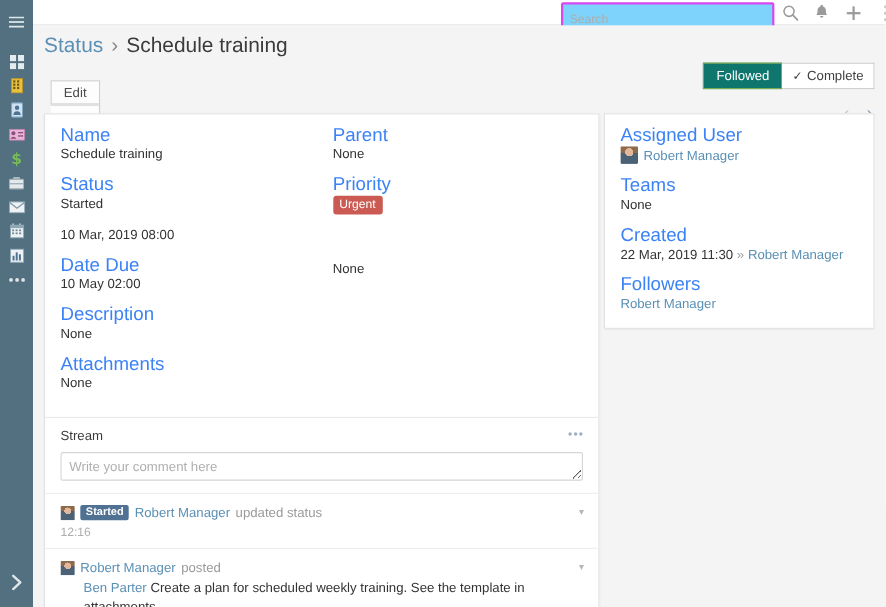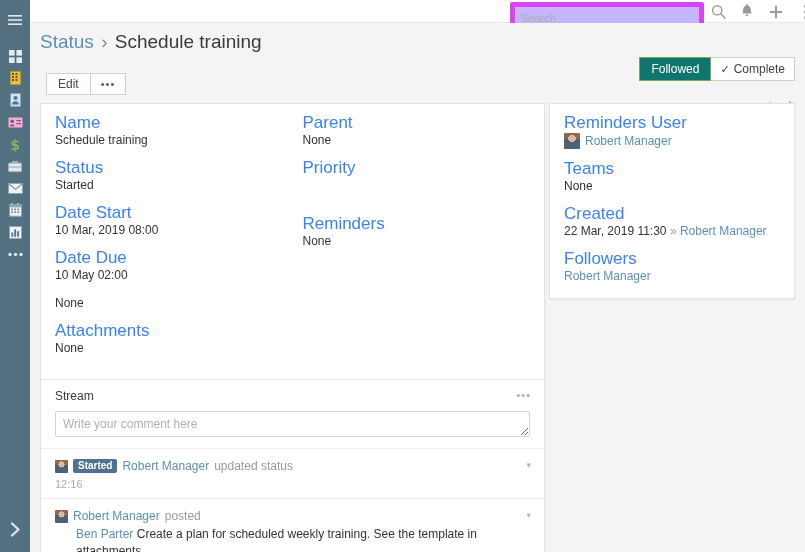--- a/index.html
+++ b/index.html
@@ -62,28 +62,28 @@
     position: absolute;
     left: 480px;
     top: 2px;
     width: 194px;
     height: 19px;
   }
   .search-input {
     width: 100%;
     height: 31px;
     box-sizing: border-box;
-    border: 5px solid #d946ef;
+    border: 2px solid #d946ef;
     border-radius: 2px;
     font-family: "Liberation Sans", sans-serif;
     font-size: 11px;
     color: #555;
     padding: 0 6px;
     outline: none;
-    background: #c4b5fd;
+    background: #7dd3fc;
   }
   .search-input::placeholder { color: #adadad; }
   .top-actions {
     position: absolute;
     left: 680px;
     top: 0;
     height: 23px;
     display: flex;
     align-items: center;
     gap: 13px;
@@ -121,20 +121,21 @@
     cursor: pointer;
   }
   .bc-sep { color: #888; margin: 0 2px; }
   .bc-current { color: #3b3b3b; }
 
   .btn-group {
     position: absolute;
     left: 16px;
     top: 50px;
     display: flex;
+    flex-direction: column;
   }
   .btn {
     background: #fdfdfd;
     border: 1px solid #cfcfcf;
     color: #4a4a4a;
     font-size: 12px;
     font-family: "Liberation Sans", sans-serif;
     height: 22px;
     padding: 0 11px;
     cursor: pointer;
@@ -563,54 +564,56 @@
             <div class="flabel">Name</div>
             <div class="fvalue">Schedule training</div>
           </div>
 
           <div class="field">
             <div class="flabel">Status</div>
             <div class="fvalue">Started</div>
           </div>
 
           <div class="field">
-            <div class="flabel">Date Start</div>
             <div class="fvalue">10 Mar, 2019 08:00</div>
           </div>
 
           <div class="field">
             <div class="flabel">Date Due</div>
             <div class="fvalue">10 May 02:00</div>
           </div>
 
           <div class="field">
+            <div class="flabel">Description</div>
             <div class="fvalue">None</div>
           </div>
 
           <div class="field">
             <div class="flabel">Attachments</div>
             <div class="fvalue">None</div>
           </div>
         </div>
 
         <div class="fcol right">
 
           <div class="field">
             <div class="flabel">Parent</div>
             <div class="fvalue">None</div>
           </div>
 
           <div class="field">
             <div class="flabel">Priority</div>
+            <div class="fvalue">
+              <span class="badge-urgent">Urgent</span>
+            </div>
           </div>
 
           <div class="spacer-block"></div>
 
           <div class="field">
-            <div class="flabel">Reminders</div>
             <div class="fvalue">None</div>
           </div>
         </div>
       </div>
 
       <div class="stream-head">
         <span>Stream</span>
         <span class="stream-dots">•••</span>
       </div>
 
@@ -640,21 +643,21 @@
           <span class="mention">Ben Parter</span>
           <span>Create a plan for scheduled weekly training. See the template in attachments.</span>
         </div>
 
       </div>
     </div>
 
     <div class="panel panel-side">
 
       <div class="field">
-        <div class="flabel">Reminders User</div>
+        <div class="flabel">Assigned User</div>
         <div class="person">
           <span class="avatar lg"></span>
           <span class="fvalue link">Robert Manager</span>
         </div>
       </div>
 
       <div class="field">
         <div class="flabel">Teams</div>
         <div class="fvalue">None</div>
       </div>

